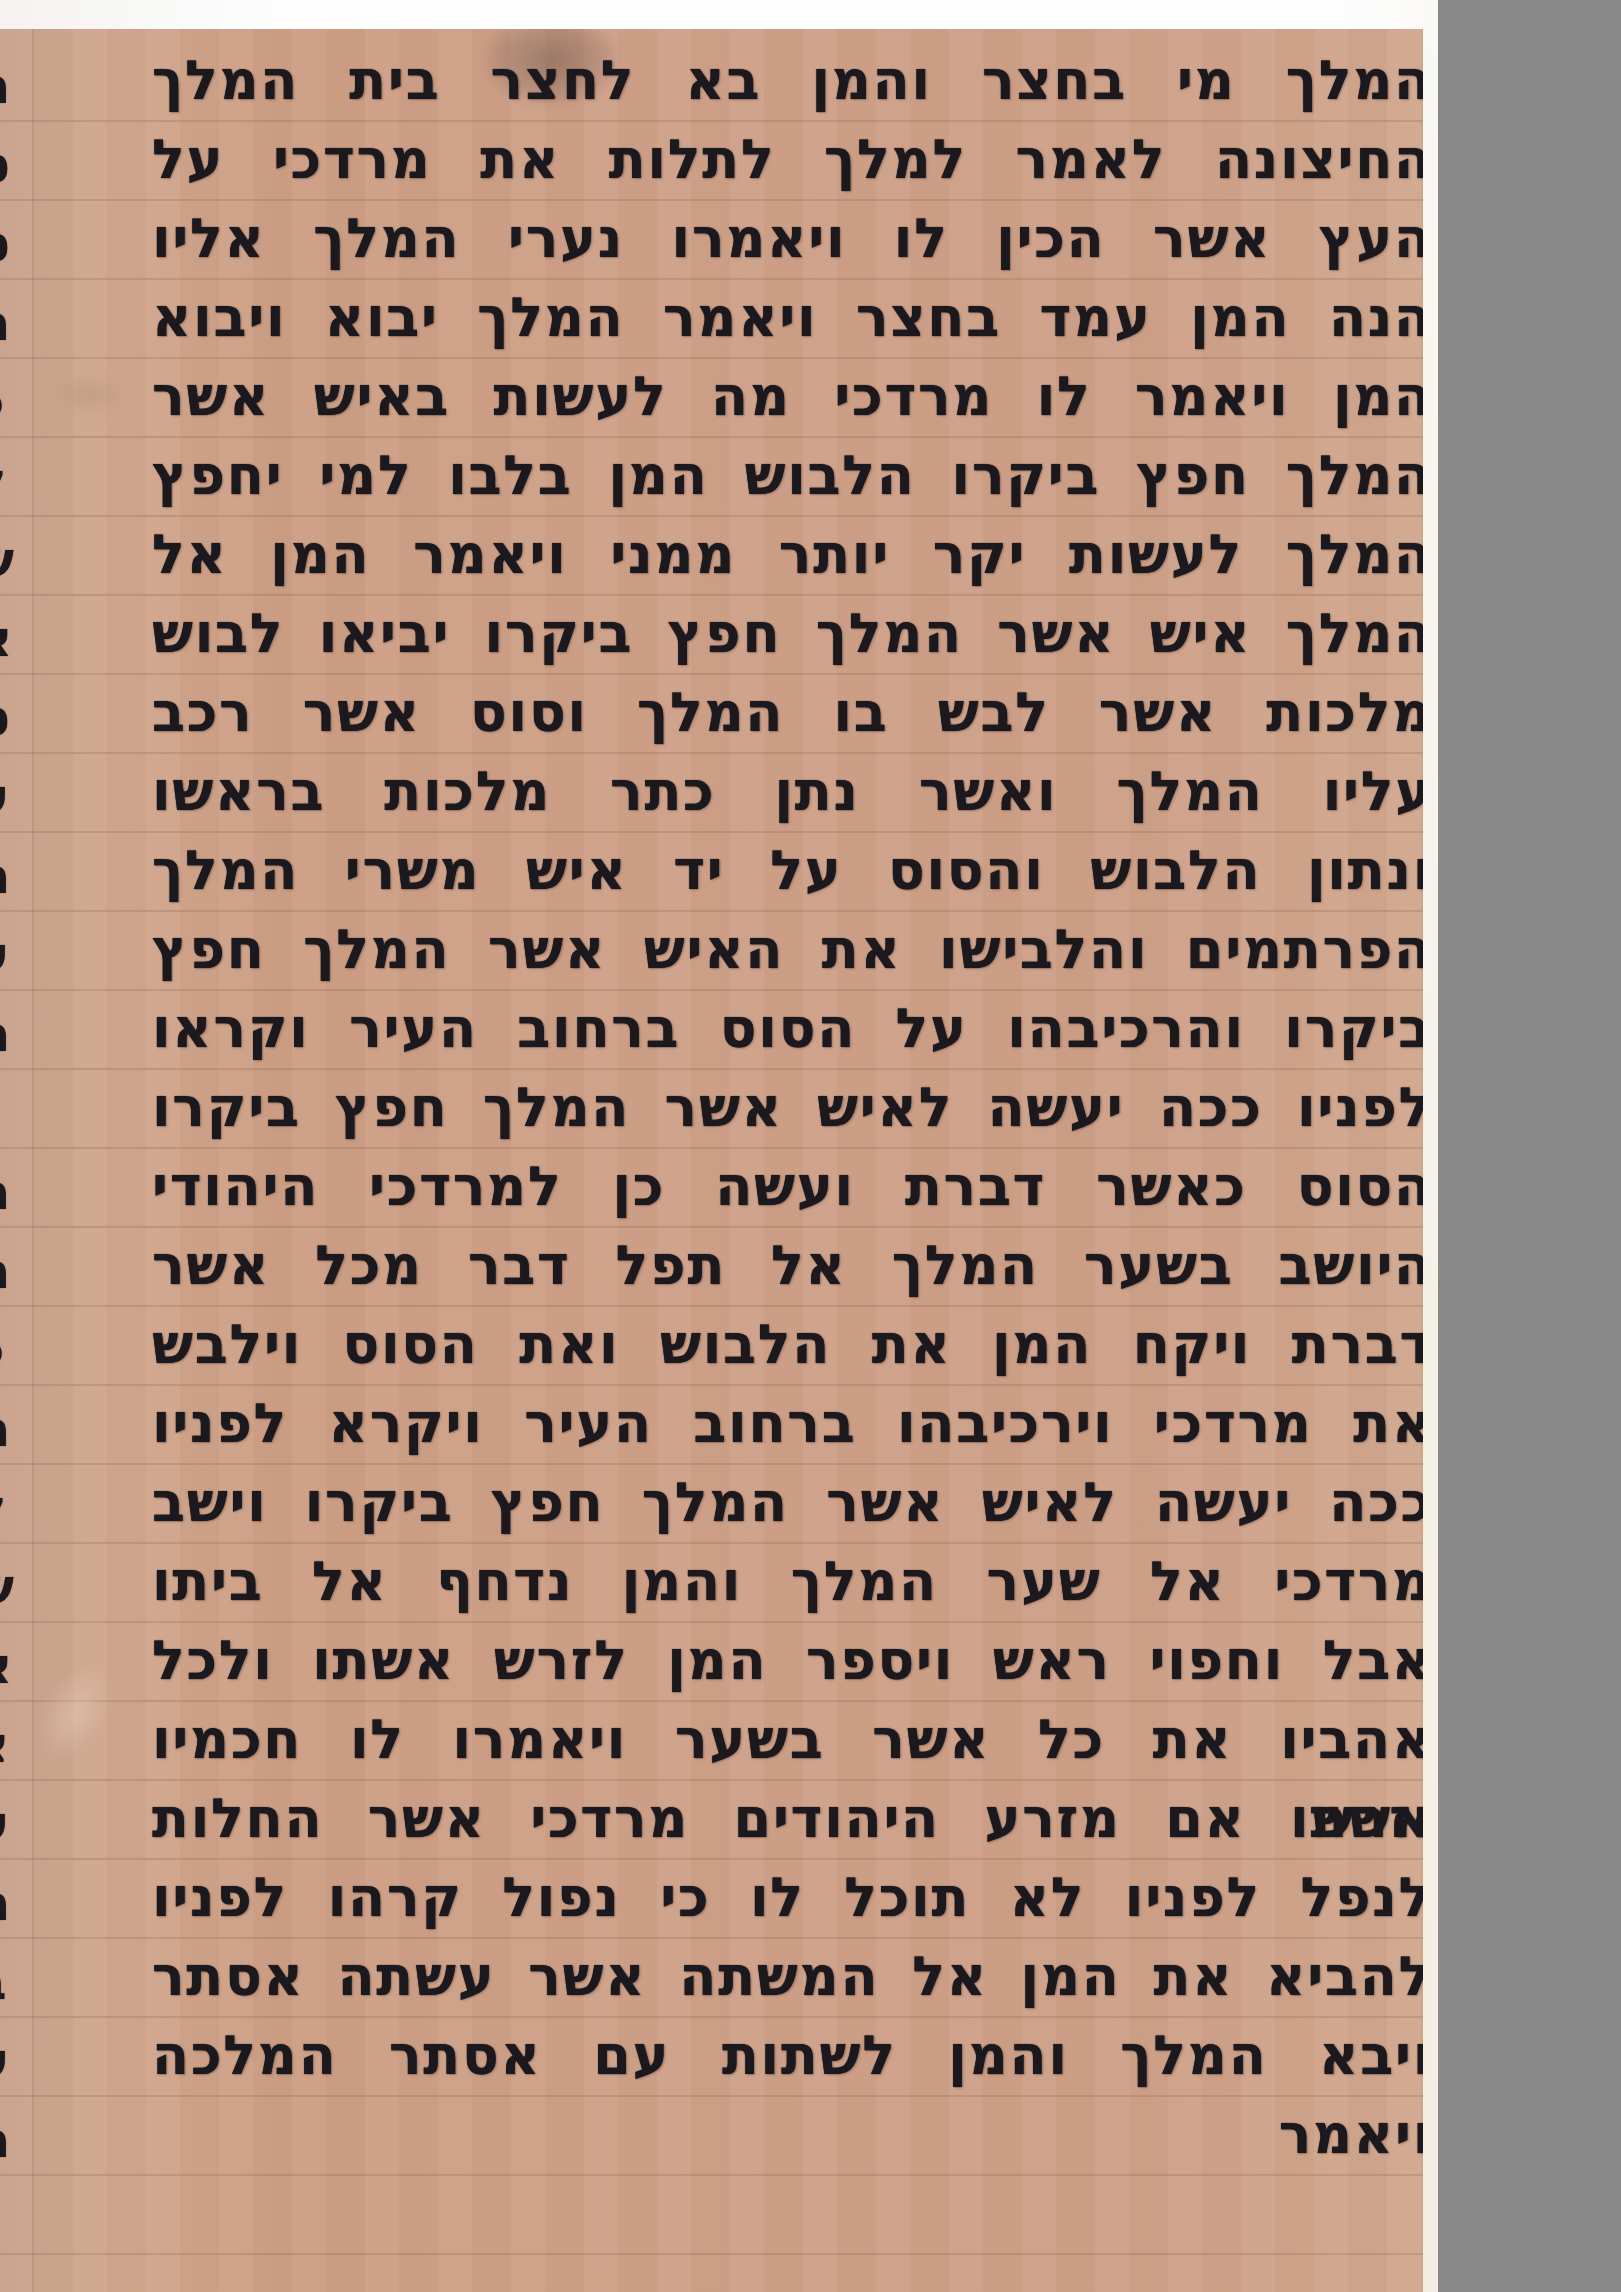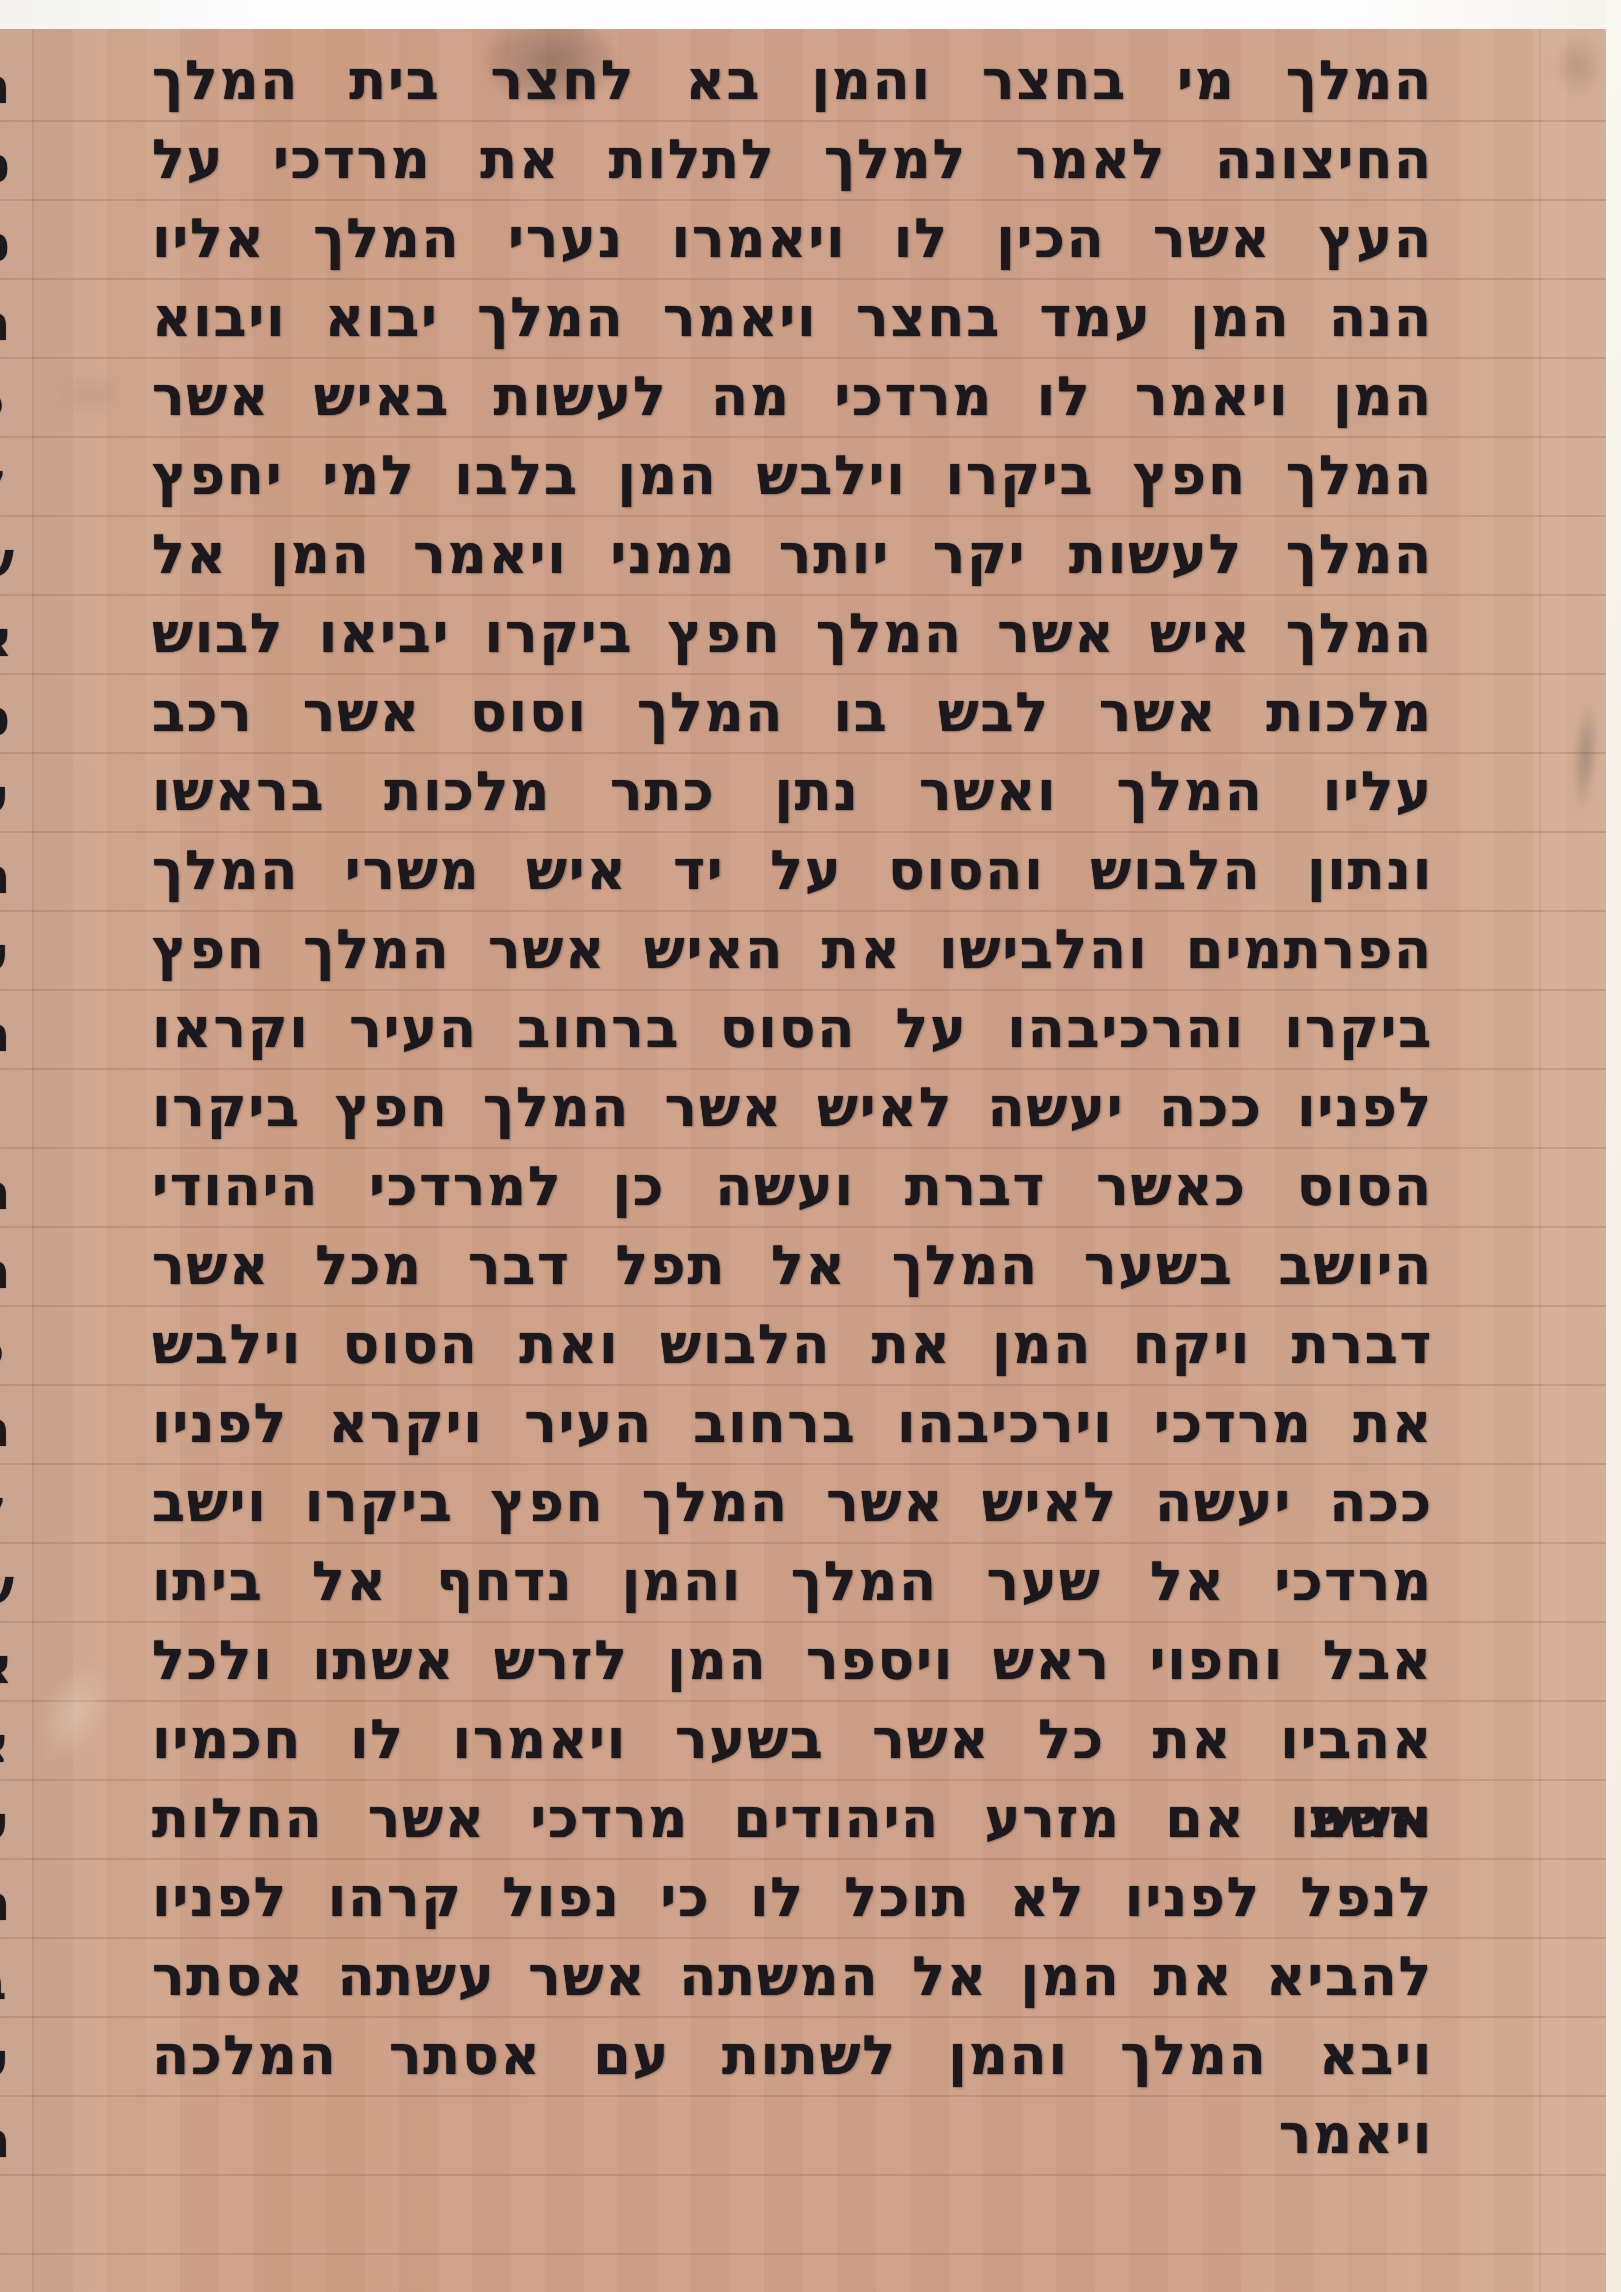--- a/index.html
+++ b/index.html
@@ -1,18 +1,18 @@
 <!DOCTYPE html>
 <html style="font-size:14.3px"><head>
 <meta charset="utf-8">
 <style>
   html, body { margin: 0; padding: 0; background: #888; }
   .page {
     position: relative;
-    width: 1621px; height: 2293px;
+    width: 1438px; height: 2293px;
     overflow: hidden;
     background: #cfa28a;
     font-family: "DejaVu Sans", sans-serif;
   }
   
   .parchment {
     position: absolute; inset: 0;
     background:
       repeating-linear-gradient(90deg,
         rgba(255,255,255,0.025) 0 34px,
@@ -143,21 +143,21 @@
     <div class="frag-line">ע</div>
     <div class="frag-line">ה</div>
   </div>
 
   <div class="text-column">
     <div class="line">המלך מי בחצר והמן בא לחצר בית המלך</div>
     <div class="line">החיצונה לאמר למלך לתלות את מרדכי על</div>
     <div class="line">העץ אשר הכין לו ויאמרו נערי המלך אליו</div>
     <div class="line">הנה המן עמד בחצר ויאמר המלך יבוא ויבוא</div>
     <div class="line">המן ויאמר לו מרדכי מה לעשות באיש אשר</div>
-    <div class="line">המלך חפץ ביקרו וילבש המן בלבו למי יחפץ</div>
+    <div class="line">המלך חפץ ביקרו הלבוש המן בלבו למי יחפץ</div>
     <div class="line">המלך לעשות יקר יותר ממני ויאמר המן אל</div>
     <div class="line">המלך איש אשר המלך חפץ ביקרו יביאו לבוש</div>
     <div class="line">מלכות אשר לבש בו המלך וסוס אשר רכב</div>
     <div class="line">עליו המלך ואשר נתן כתר מלכות בראשו</div>
     <div class="line">ונתון הלבוש והסוס על יד איש משרי המלך</div>
     <div class="line">הפרתמים והלבישו את האיש אשר המלך חפץ</div>
     <div class="line">ביקרו והרכיבהו על הסוס ברחוב העיר וקראו</div>
     <div class="line">לפניו ככה יעשה לאיש אשר המלך חפץ ביקרו</div>
     <div class="line">הסוס כאשר דברת ועשה כן למרדכי היהודי</div>
     <div class="line">היושב בשער המלך אל תפל דבר מכל אשר</div>

